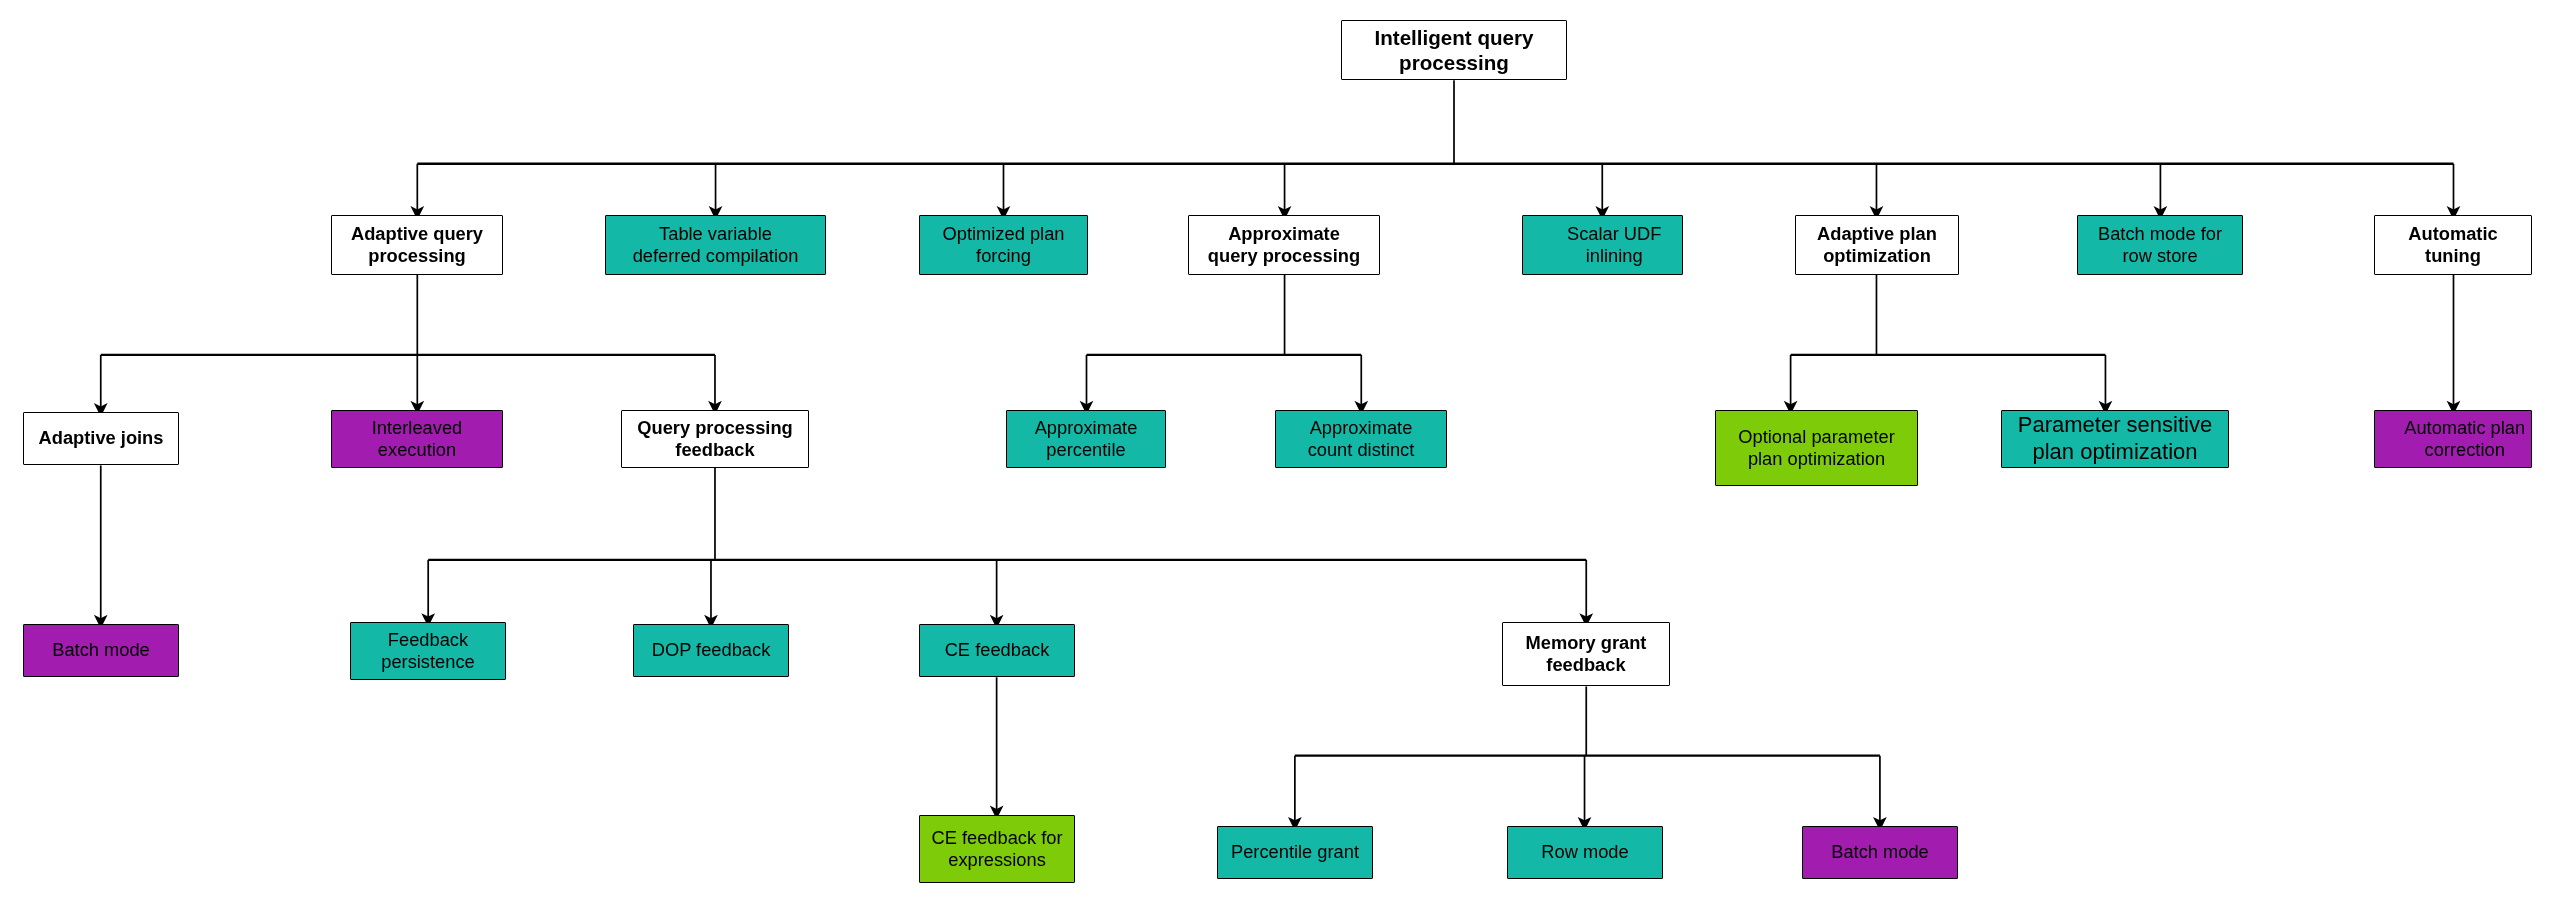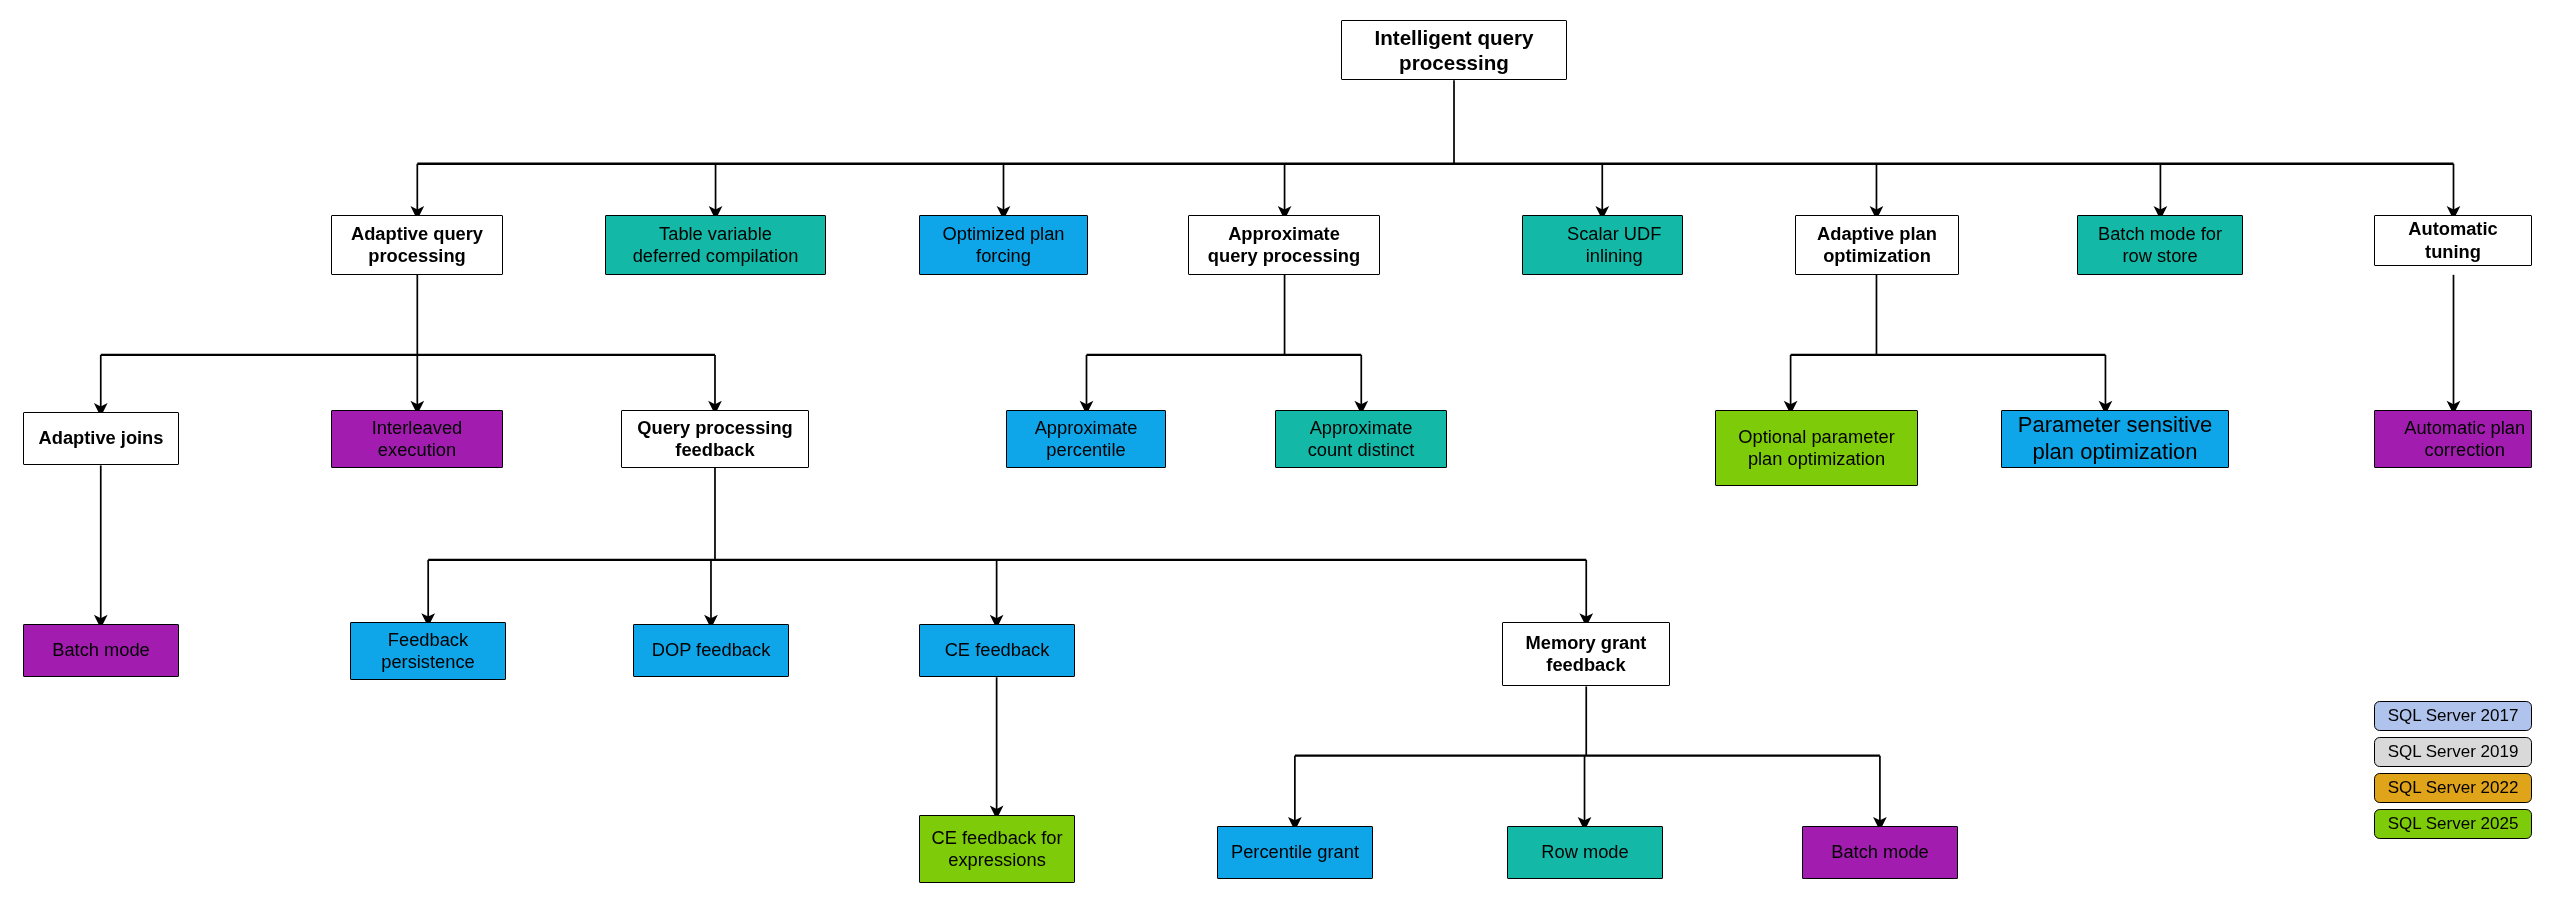--- a/index.html
+++ b/index.html
@@ -39,21 +39,21 @@
     padding: 2.3px 4.6px;
     background: #ffffff;
     z-index: 2;
   }
   .node .lbl {
     display: block;
     white-space: pre-line;
   }
   .fill-white  { background: #ffffff; }
   .fill-gray   { background: #14b8a6; }
-  .fill-orange { background: #0ea5e9; }
+  .fill-orange { background: #14b8a6; }
   .fill-green  { background: #7ecb0a; }
   .fill-blue   { background: #a21caf; }
   .bold { font-weight: bold; }
   .legend {
     position: absolute;
     z-index: 3;
   }
   .legend-item {
     position: absolute;
     box-sizing: border-box;
@@ -143,21 +143,21 @@
 inlining</span>
       </div>
       <div class="node fill-white bold" style="left: 1795px; top: 215px; width: 164px; height: 60px; font-size: 18.3px;">
         <span class="lbl">Adaptive plan
 optimization</span>
       </div>
       <div class="node fill-gray" style="left: 2077px; top: 215px; width: 166px; height: 60px; font-size: 18.3px;">
         <span class="lbl">Batch mode for
 row store</span>
       </div>
-      <div class="node fill-white bold" style="left: 2374px; top: 215px; width: 158px; height: 51px; font-size: 18.3px;">
+      <div class="node fill-white bold" style="left: 2374px; top: 215px; width: 158px; height: 60px; font-size: 18.3px;">
         <span class="lbl">Automatic
 tuning</span>
       </div>
       <div class="node fill-white bold" style="left: 23px; top: 412px; width: 156px; height: 53px; font-size: 18.3px;">
         <span class="lbl">Adaptive joins</span>
       </div>
       <div class="node fill-blue" style="left: 331px; top: 410px; width: 172px; height: 58px; font-size: 18.3px;">
         <span class="lbl">Interleaved
 execution</span>
       </div>
@@ -210,30 +210,14 @@
         <span class="lbl">Percentile grant</span>
       </div>
       <div class="node fill-gray" style="left: 1507px; top: 826px; width: 156px; height: 53px; font-size: 18.3px;">
         <span class="lbl">Row mode</span>
       </div>
       <div class="node fill-blue" style="left: 1802px; top: 826px; width: 156px; height: 53px; font-size: 18.3px;">
         <span class="lbl">Batch mode</span>
       </div>
     </div>
 
-  <div class="legend" style="left:2374px; top:701px; width:172px; height:189px;">
-    <div id="legend-layer">
-        <div class="legend-item" style="left: 0px; top: 0px; width: 158px; height: 30px; background: rgb(176, 195, 236);">
-          <span>SQL Server 2017</span>
-        </div>
-        <div class="legend-item" style="left: 0px; top: 36px; width: 158px; height: 30px; background: rgb(217, 217, 217);">
-          <span>SQL Server 2019</span>
-        </div>
-        <div class="legend-item" style="left: 0px; top: 72px; width: 158px; height: 30px; background: rgb(224, 164, 26);">
-          <span>SQL Server 2022</span>
-        </div>
-        <div class="legend-item" style="left: 0px; top: 108px; width: 158px; height: 30px; background: rgb(126, 203, 10);">
-          <span>SQL Server 2025</span>
-        </div>
-      </div>
-  </div>
 </div>
 
 
 </body></html>

